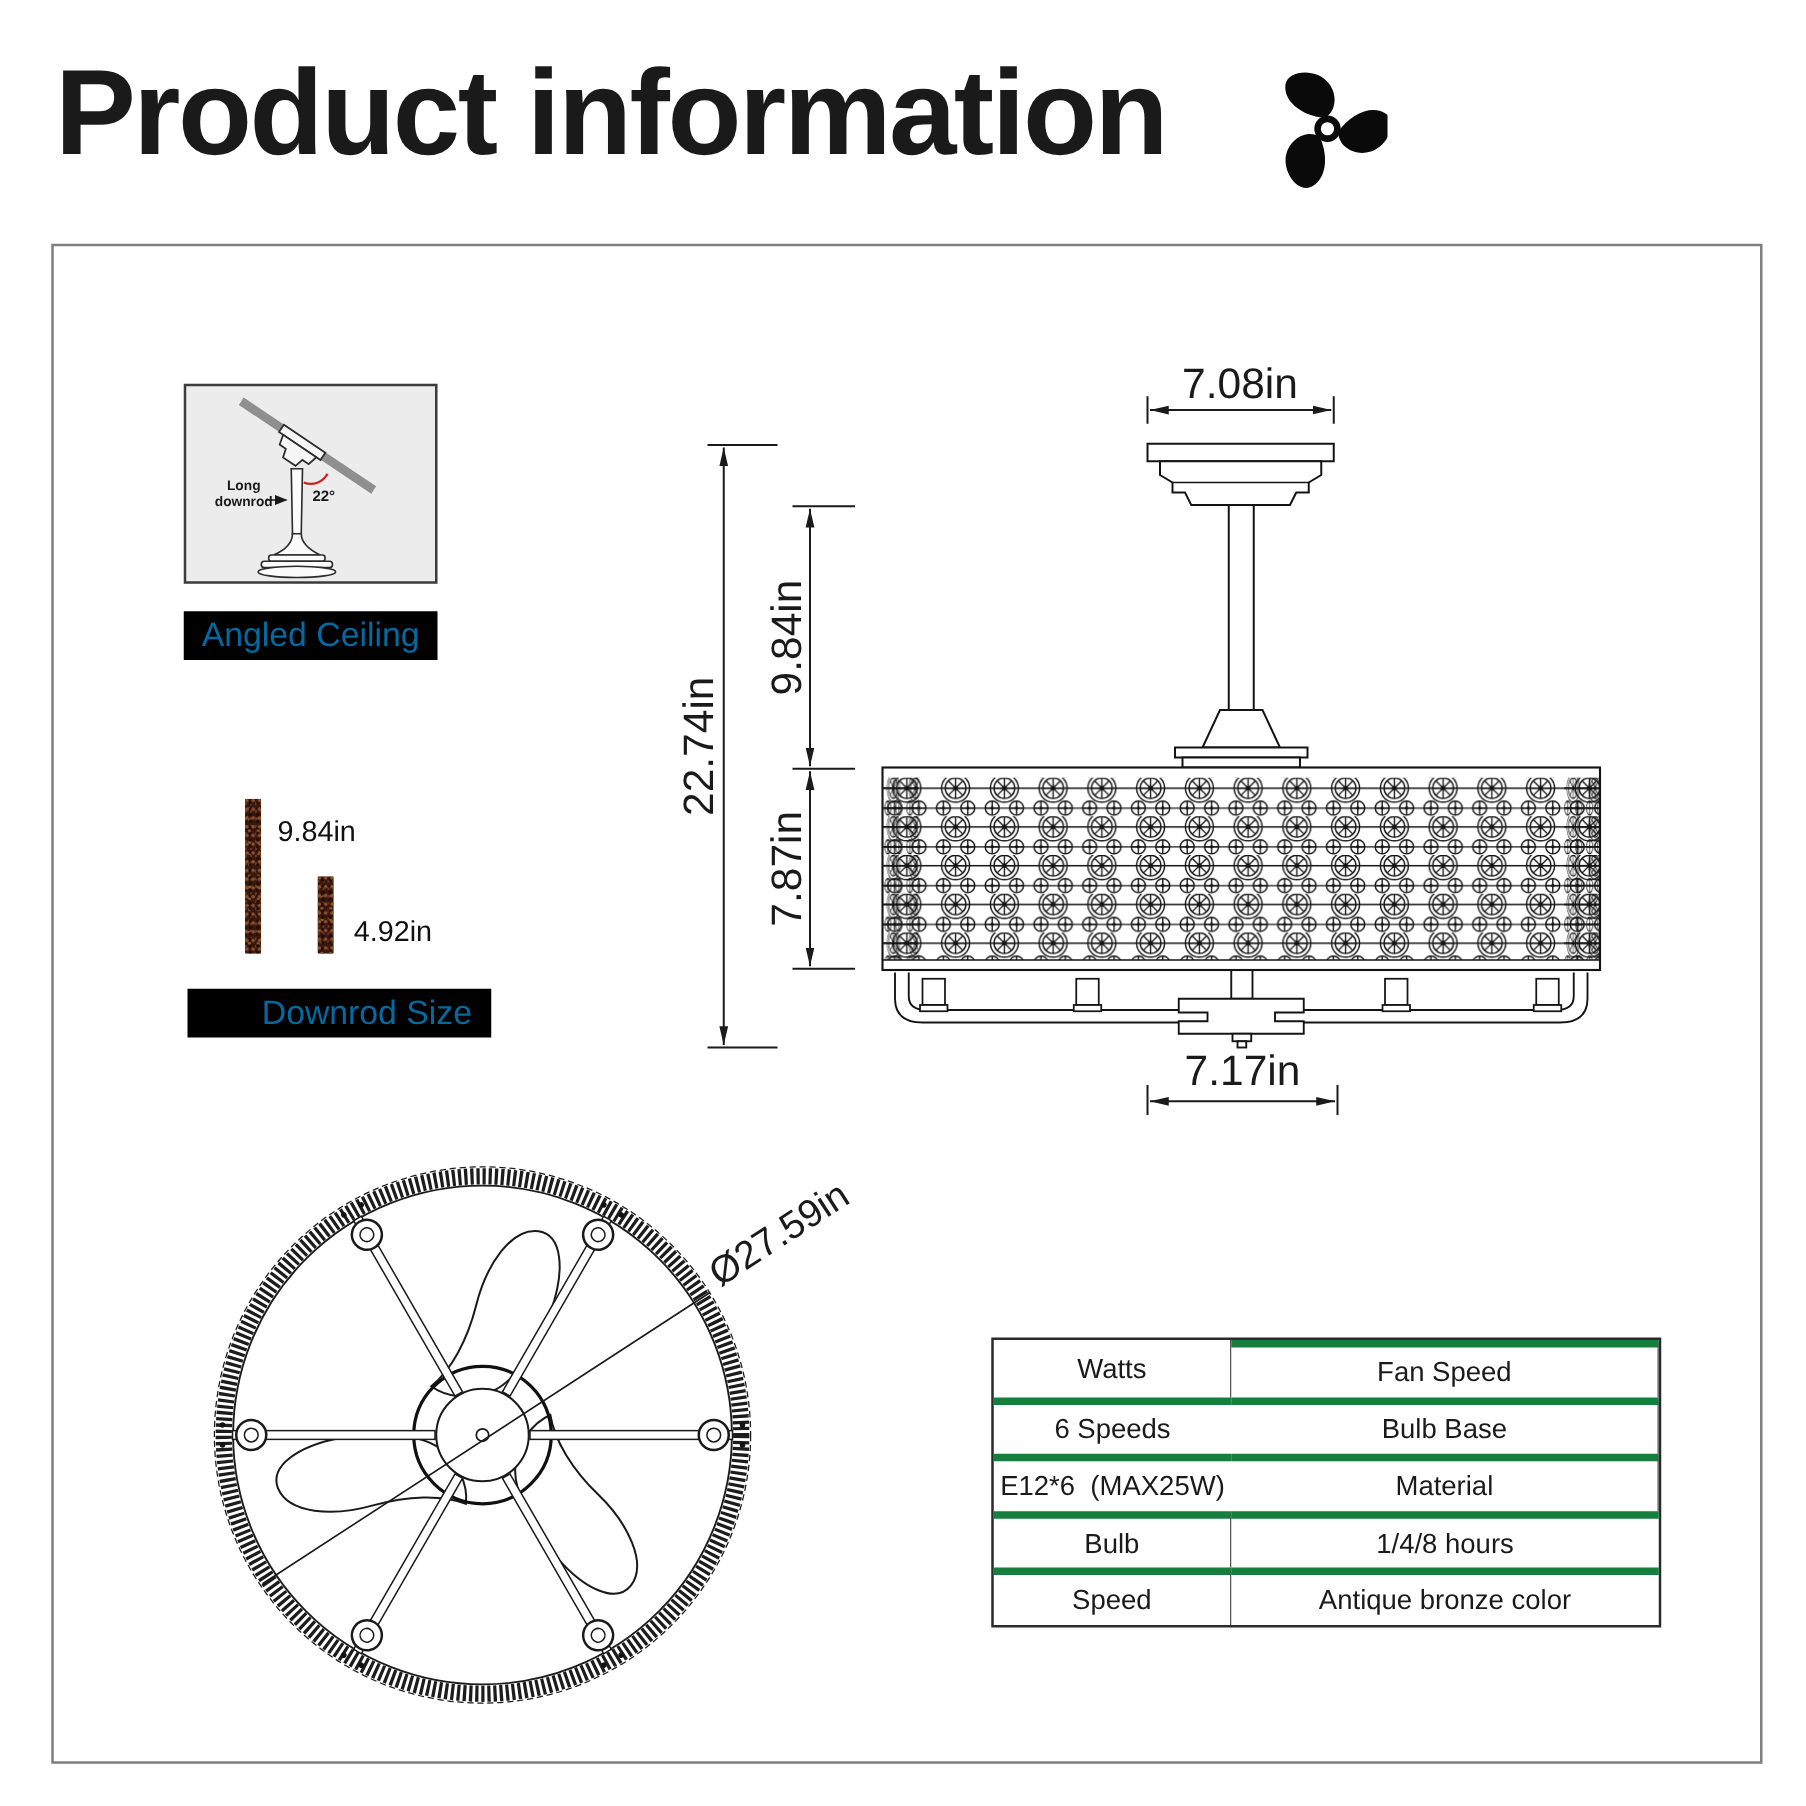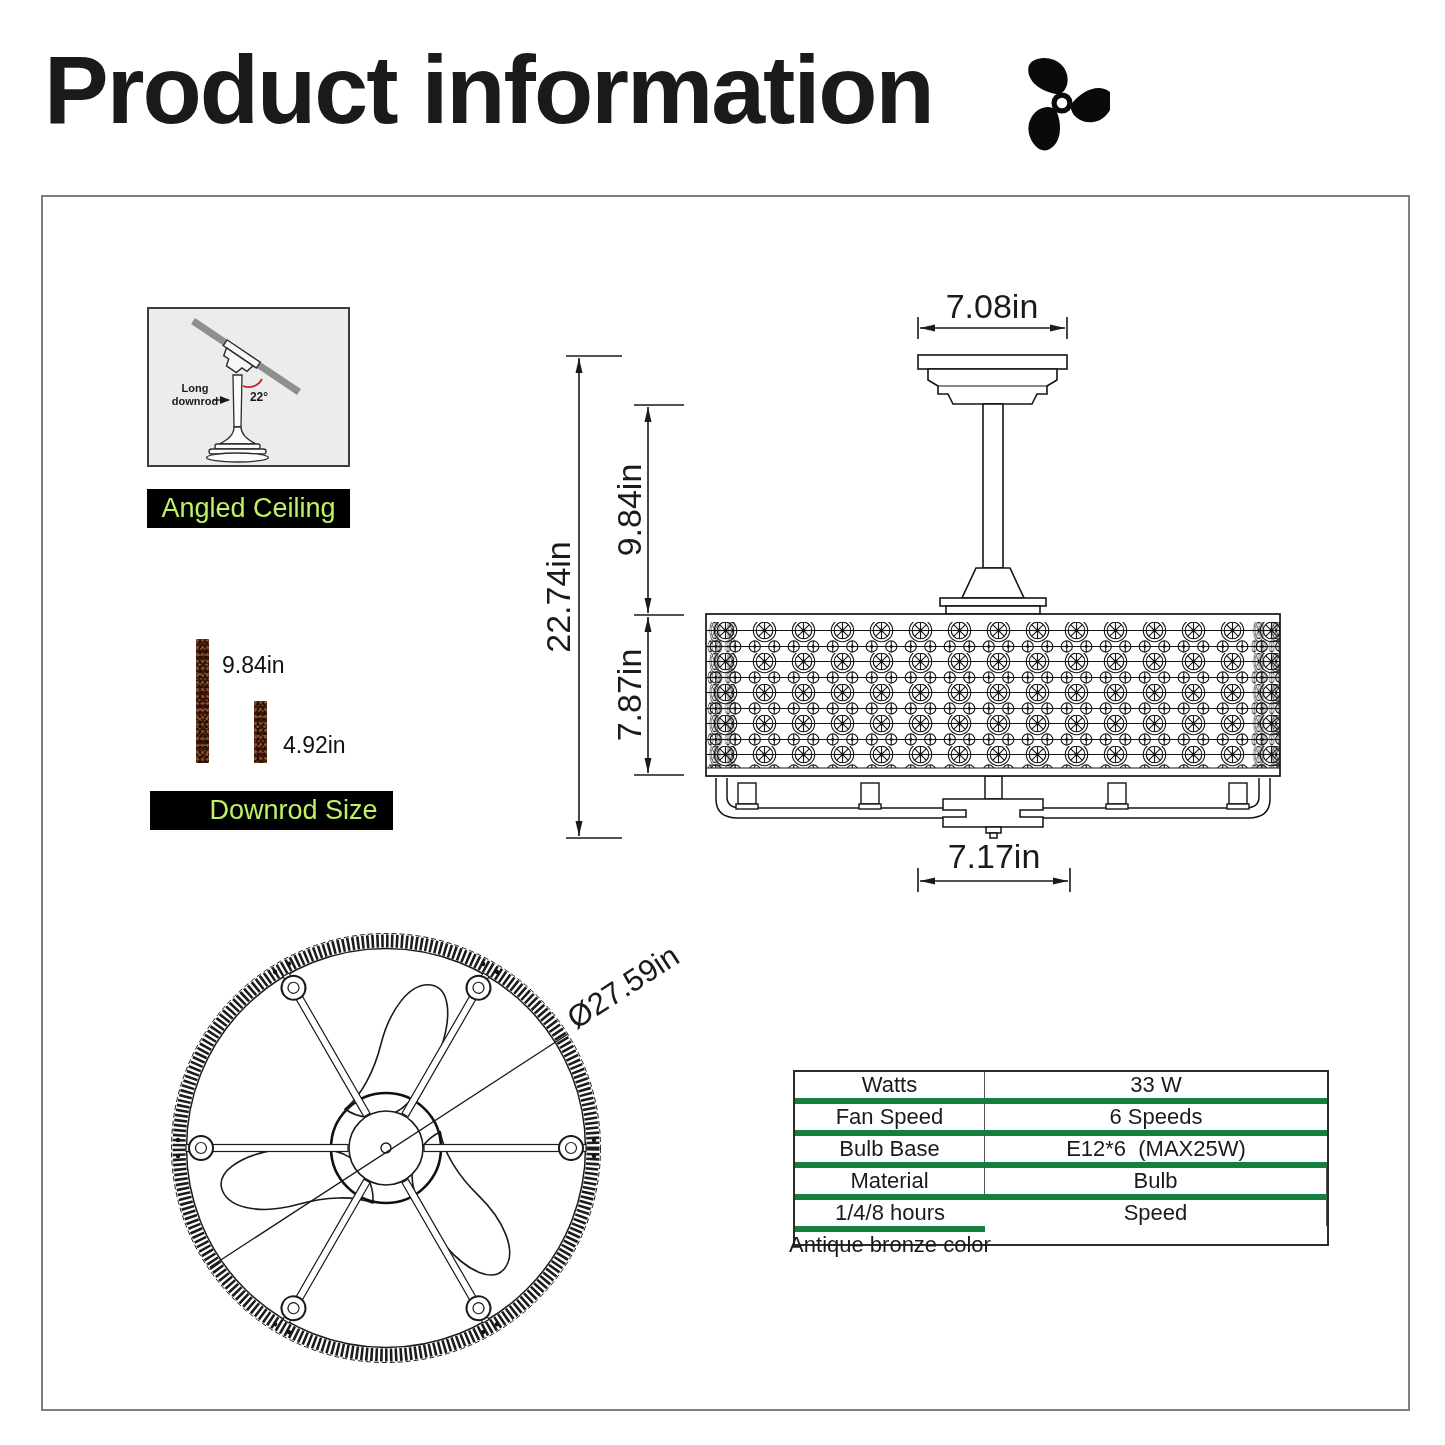--- a/index.html
+++ b/index.html
@@ -2,37 +2,37 @@
 <html><head>
 <meta charset="utf-8">
 <style>
   html,body{margin:0;padding:0;background:#fff;}
   .canvas{position:relative;width:1445px;height:1445px;background:#fff;
           font-family:"Liberation Sans",sans-serif;color:#1a1a1a;overflow:hidden;text-align:center;}
   .abs{position:absolute;}
   .page-title{left:44px;top:34px;font-size:97px;font-weight:700;letter-spacing:-2px;white-space:nowrap;}
   .panel{left:41px;top:195px;width:1365px;height:1212px;border:2px solid #7f7f7f;}
   .inset-box{left:147px;top:307px;width:203px;height:160px;background:#ececec;border:2px solid #3c3c3c;box-sizing:border-box;}
-  .label-bar{background:#000;color:#bef264;font-size:27px;display:flex;align-items:center;justify-content:center;}
+  .label-bar{background:#000;color:#0369a1;font-size:27px;display:flex;align-items:center;justify-content:center;}
   .bar-angled{left:147px;top:489px;width:203px;height:39px;}
   .bar-downrod{left:150px;top:791px;width:199px;height:39px;padding-left:44px;}
   .rod{background-color:#38170d;
        background-image:
          radial-gradient(circle at 30% 20%, #8a4f2e 0 1.1px, transparent 1.6px),
          radial-gradient(circle at 72% 58%, #1d0d07 0 1.1px, transparent 1.6px),
          radial-gradient(circle at 52% 86%, #93572f 0 1px, transparent 1.5px),
          radial-gradient(circle at 15% 65%, #6b3a20 0 1px, transparent 1.4px);
        background-size:5px 7px,6px 5px,7px 9px,4px 6px;
        border-radius:1px;}
   .rod-long{left:196px;top:639px;width:13px;height:124px;}
   .rod-short{left:254px;top:701px;width:13px;height:62px;}
   .rod-label{font-size:23px;color:#111;white-space:nowrap;}
   .lbl-long{left:222px;top:652px;}
   .lbl-short{left:283px;top:732px;}
-  .spec-table{left:793px;top:1070px;width:536px;height:176px;border:2px solid #2b2b2b;box-sizing:border-box;
+  .spec-table{left:793px;top:1070px;width:536px;height:232px;border:2px solid #2b2b2b;box-sizing:border-box;
               display:grid;grid-template-columns:190px 1fr;grid-auto-rows:1fr;font-size:22px;}
   .spec-cell{display:flex;align-items:center;justify-content:center;border-top:6px solid #15803d;box-sizing:border-box;white-space:pre;}
   .spec-cell.first{border-top:none;}
   .spec-label{border-right:1px solid #555;}
   svg text{font-family:"Liberation Sans",sans-serif;fill:#1a1a1a;}
 </style>
 </head>
 <body>
 
 <div class="canvas">
@@ -268,21 +268,20 @@
 
     <circle cx="386" cy="1148" r="37" fill="#fff" stroke="#1a1a1a" stroke-width="1.6"></circle>
     <circle cx="386" cy="1148" r="5" fill="#fff" stroke="#1a1a1a" stroke-width="1.4"></circle>
 
     <line x1="210" y1="1267" x2="568" y2="1034" stroke="#1a1a1a" stroke-width="1.3"></line>
     <text transform="rotate(-33 576 1030)" x="576" y="1030" font-size="31">Ø27.59in</text>
   </svg>
 
   <div class="abs spec-table">
     <div class="spec-cell spec-label first">Watts</div>
-    <div class="spec-cell first">33 W</div>
     <div class="spec-cell spec-label">Fan Speed</div>
     <div class="spec-cell">6 Speeds</div>
     <div class="spec-cell spec-label">Bulb Base</div>
     <div class="spec-cell">E12*6  (MAX25W)</div>
     <div class="spec-cell spec-label">Material</div>
     <div class="spec-cell spec-label">Bulb</div>
     <div class="spec-cell">1/4/8 hours</div>
     <div class="spec-cell spec-label">Speed</div>
     <div class="spec-cell">Antique bronze color</div>
   </div>

